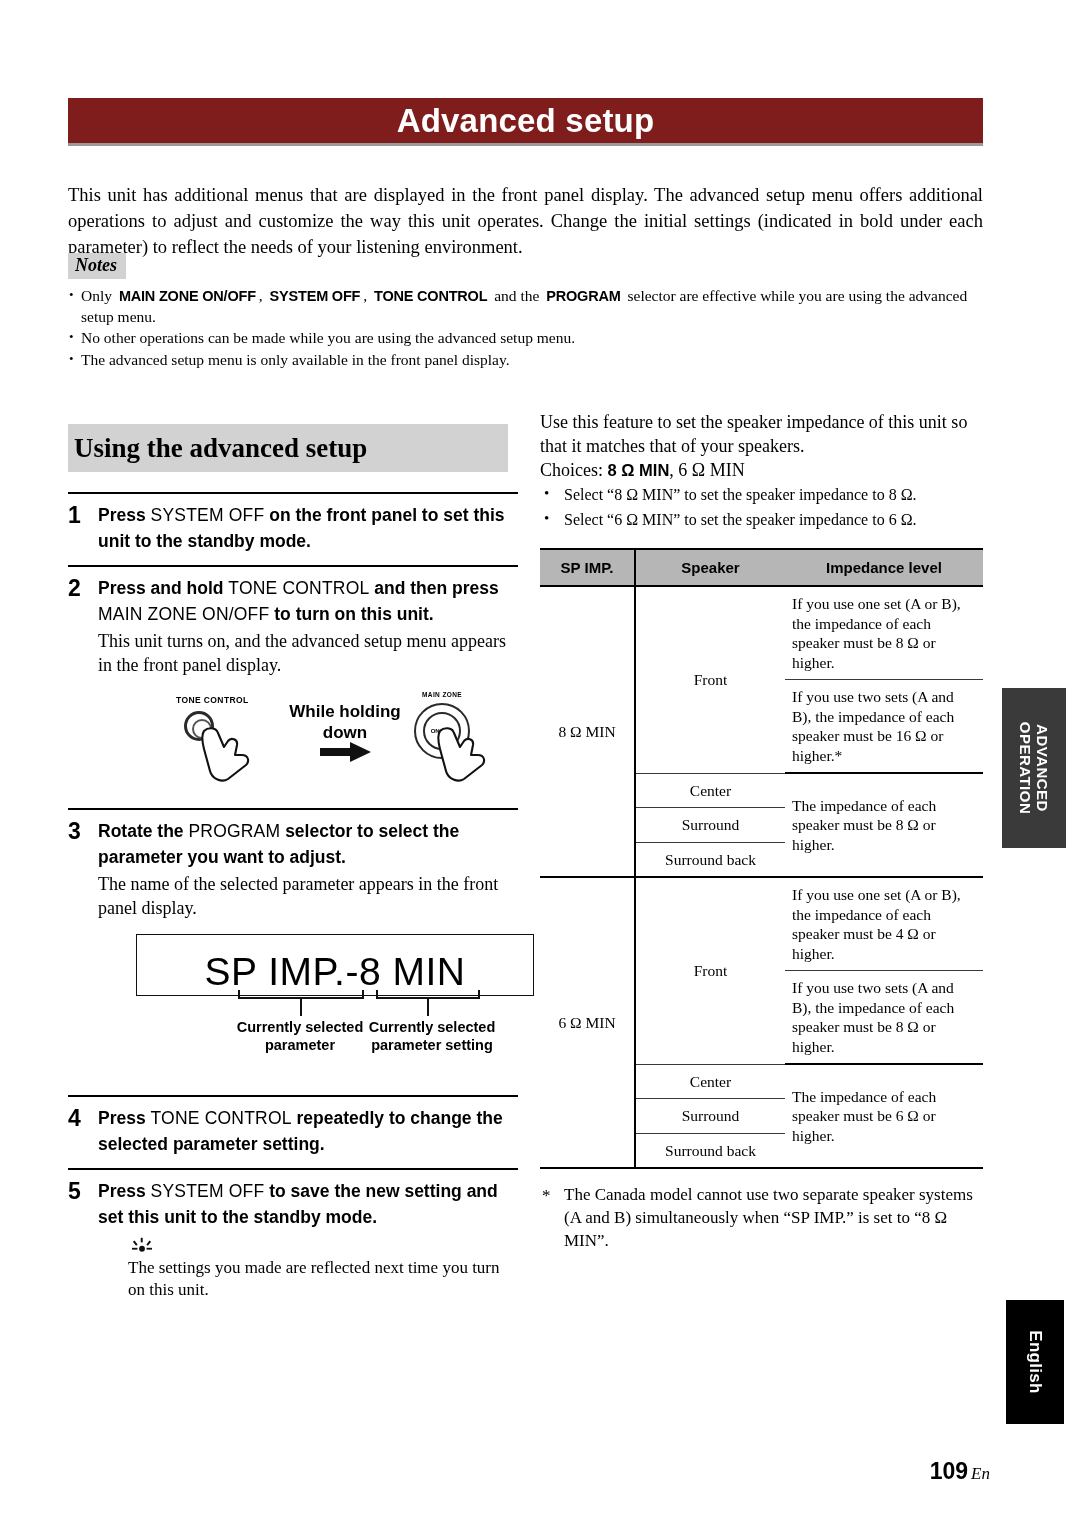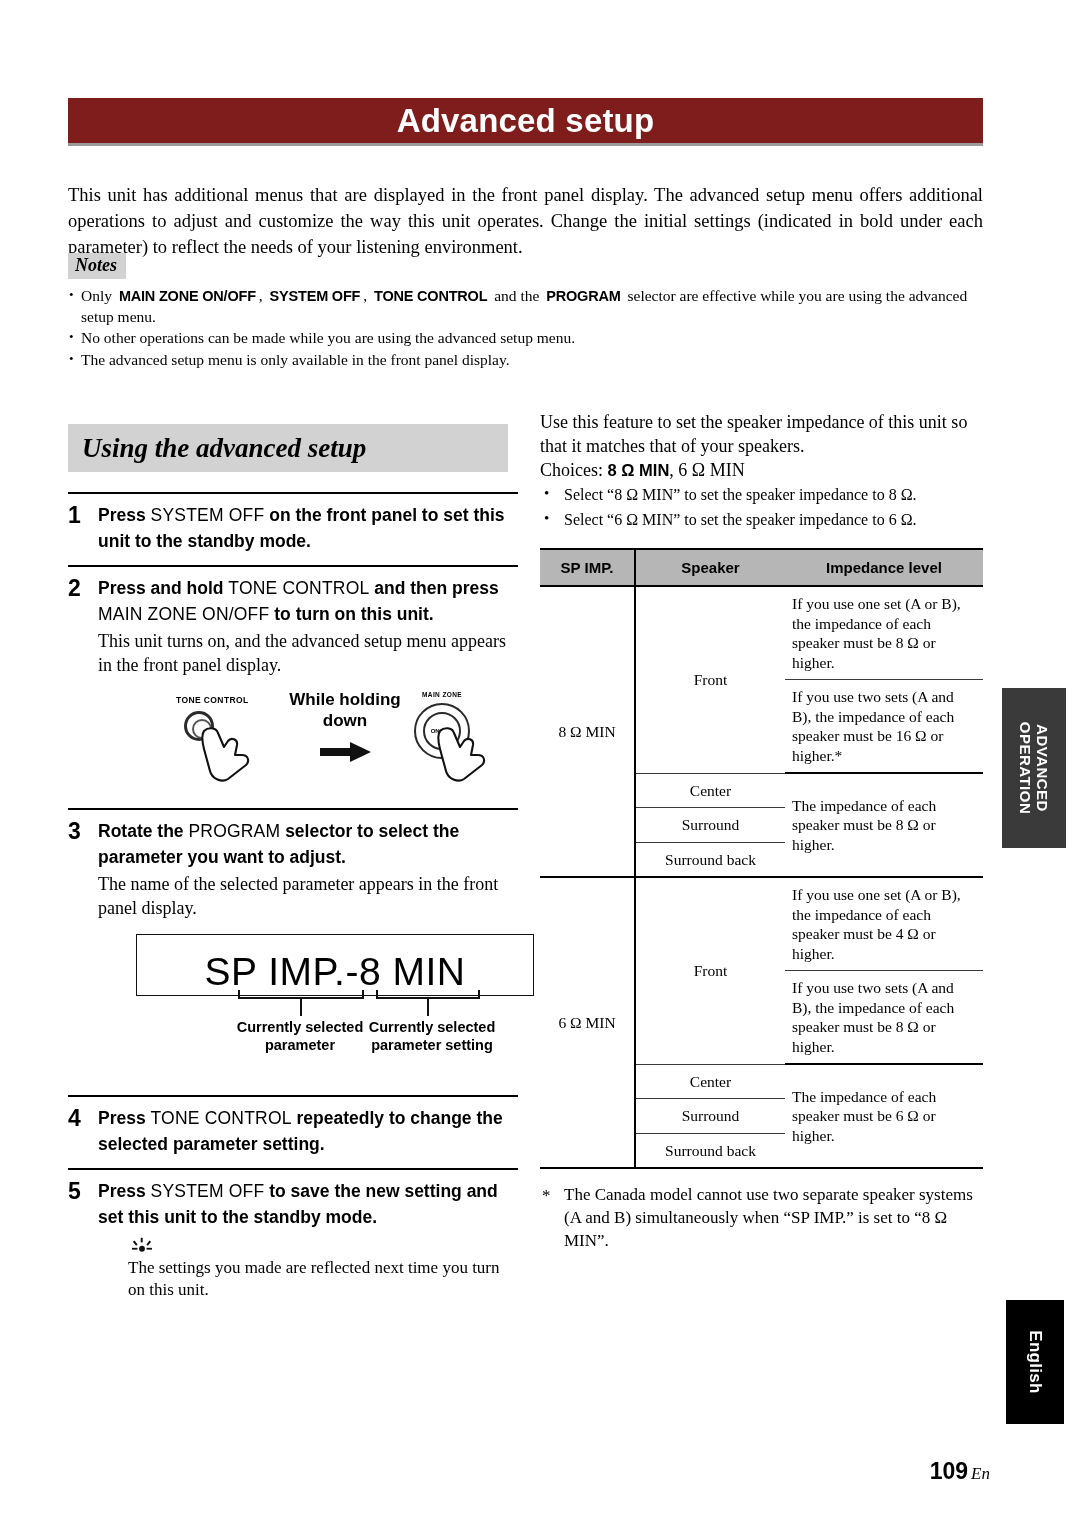--- a/index.html
+++ b/index.html
@@ -79,24 +79,23 @@
   
   .gray-head {
     position: absolute;
     left: 68px; top: 424px;
     width: 440px; height: 48px;
     background: #d2d2d2;
     display: flex; align-items: center;
   }
   .gray-head .h {
     font-family: "Liberation Serif", serif;
-    font-style: italic;
     font-weight: bold;
     font-size: 27px;
-    padding-left: 14px;
+    padding-left: 6px;
   }
 
   
   .left-col { position: absolute; left: 68px; top: 492px; width: 450px; }
   .step { border-top: 2.5px solid #000; padding: 9px 0 11px 0; }
   .step.first { border-top: 2.5px solid #000; }
   .step-row { display: flex; }
   .step-num {
     font-family: "Liberation Sans", sans-serif;
     font-weight: bold;
@@ -132,21 +131,21 @@
     position: absolute;
     font-family: "Liberation Sans", sans-serif;
     font-weight: bold;
     font-size: 8.5px;
     letter-spacing: .4px;
   }
   .pd-tone-lbl { left: 78px; top: 6px; }
   .pd-mz-lbl   { left: 324px; top: 2px; font-size: 6.5px; }
   .pd-while {
     position: absolute;
-    left: 172px; top: 0px;
+    left: 172px; top: 12px;
     width: 150px; text-align: center;
     font-family: "Liberation Sans", sans-serif;
     font-weight: bold;
     font-size: 17px;
     line-height: 21px;
   }
   .pd-arrow { position: absolute; left: 222px; top: 52px; }
   .knob-small {
     position: absolute; left: 86px; top: 22px;
     width: 30px; height: 30px; border-radius: 50%;

